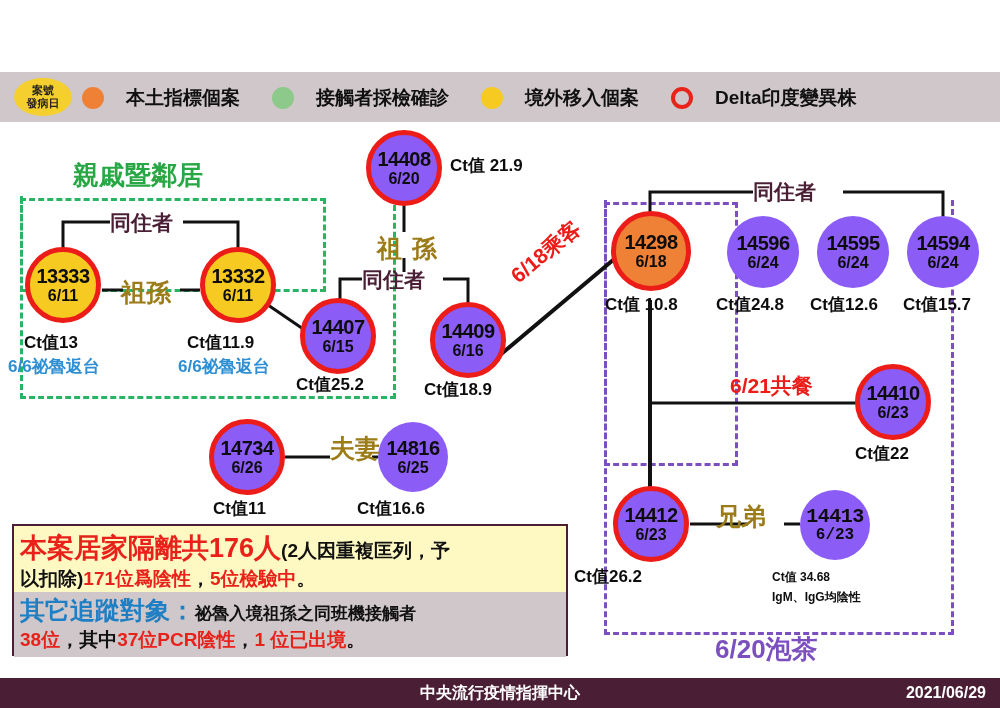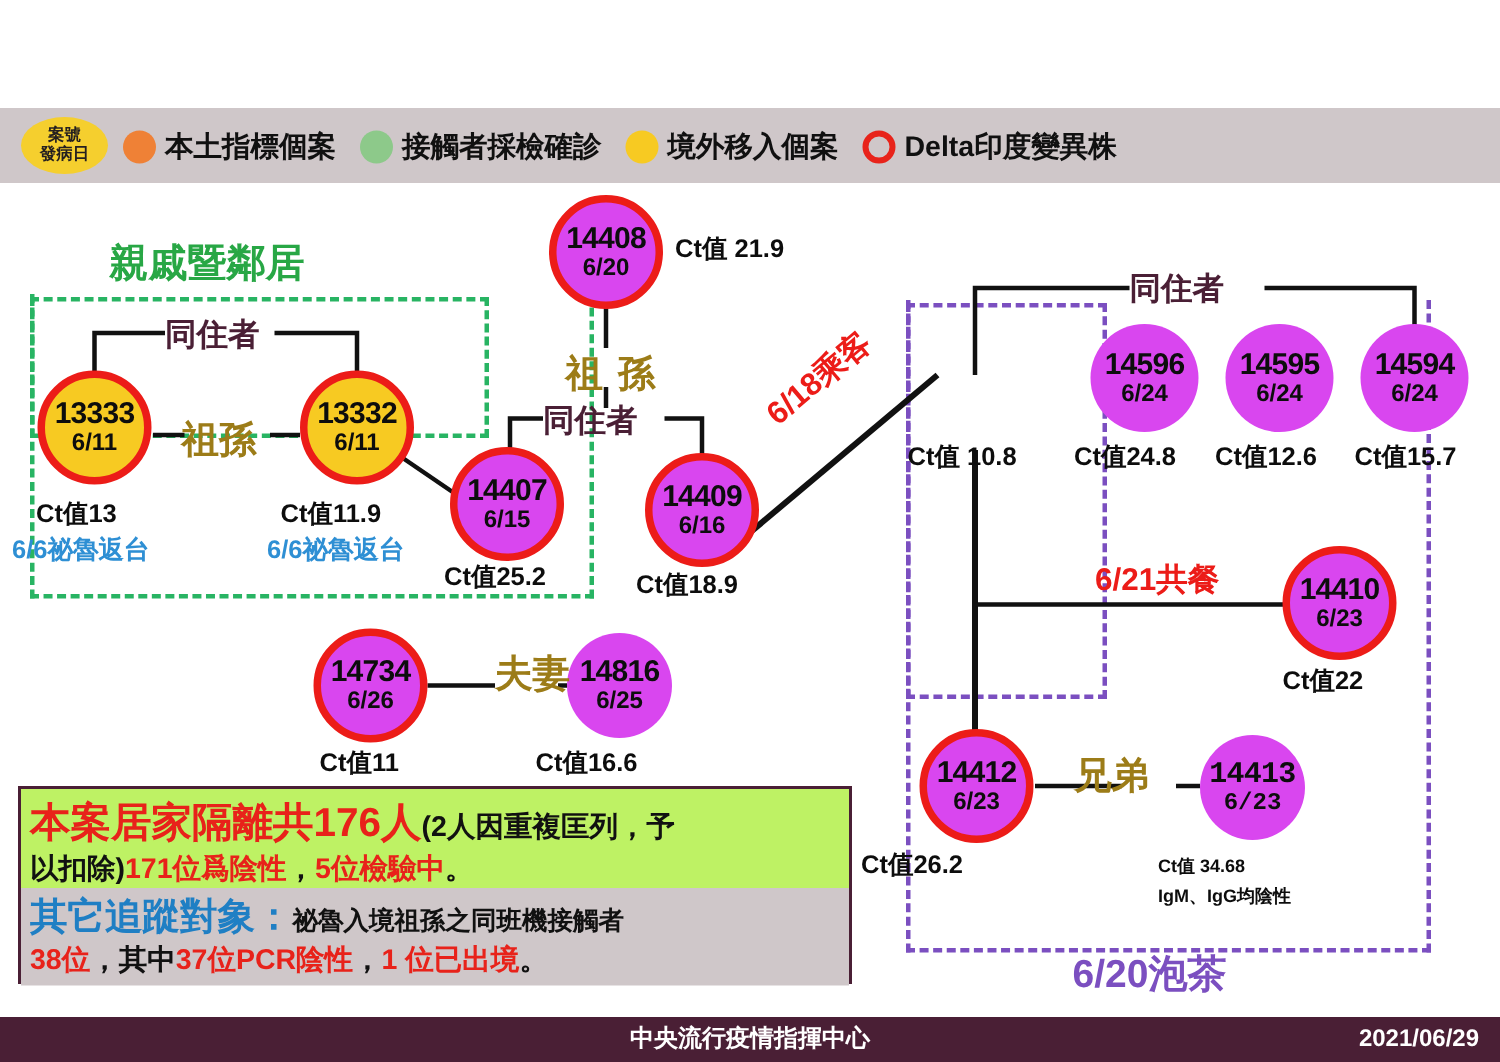--- a/index.html
+++ b/index.html
@@ -27,34 +27,34 @@
   .legendbar{
     position:absolute;left:0;top:72px;width:1000px;height:50px;
     background:#cfc7c9;
   }
   .legend-badge{
     position:absolute;left:14px;top:6px;width:58px;height:38px;border-radius:50%;
     background:#f5cf2e;color:#231f20;font-size:11px;font-weight:bold;
     line-height:13px;text-align:center;padding-top:6px;box-sizing:border-box;
   }
   .legend-items{
-    position:absolute;left:82px;top:0;height:52px;display:flex;align-items:center;gap:6px;
+    position:absolute;left:82px;top:0;height:52px;display:flex;align-items:center;gap:22px;
   }
   .lg-dot{width:22px;height:22px;border-radius:50%;display:inline-block;}
   .lg-ring{width:22px;height:22px;border-radius:50%;display:inline-block;
     border:4px solid #e8231a;background:transparent;box-sizing:border-box;}
   .lg-text{font-size:19px;font-weight:bold;color:#101010;margin-right:10px;}
 
   
   .node{position:absolute;border-radius:50%;box-sizing:border-box;
     display:flex;flex-direction:column;align-items:center;justify-content:center;
     color:#0d0d0d;z-index:6;}
   .node .id{font-size:20px;font-weight:bold;line-height:21px;letter-spacing:-0.5px;}
   .node .dt{font-size:16px;font-weight:bold;line-height:17px;}
-  .n-green{background:#d946ef;}
+  .n-green{background:#8b5cf6;}
   .n-yellow{background:#f7ca22;}
   .n-orange{background:#ef8136;}
   .ring{border:5px solid #ec1c18;}
   .plain{border:0 solid transparent;}
 
   
   .cap{position:absolute;font-size:17px;font-weight:bold;color:#0d0d0d;
        white-space:nowrap;z-index:7;line-height:18px;}
   .cap.sm{font-size:12px;}
   .cap.blue{color:#2e8fd4;}
@@ -71,21 +71,21 @@
 
   
   .dash{position:absolute;z-index:1;}
   .dashgreen{border:3px dashed #28b463;}
   .dashviolet{border:3px dashed #7b4fc0;}
 
   svg.overlay{position:absolute;left:0;top:0;width:1000px;height:708px;z-index:2;}
 
   
   .infobox{position:absolute;left:12px;top:524px;width:556px;height:132px;
-    border:2px solid #4a1f35;box-sizing:border-box;background:#bef264;z-index:10;}
+    border:2px solid #4a1f35;box-sizing:border-box;background:#fef9c3;z-index:10;}
   .ib-row1{padding:4px 6px 0 6px;}
   .ib-row2{background:#cfc7c9;padding:2px 6px 4px 6px;}
   .r{color:#e8221a;font-weight:bold;}
   .k{color:#111;font-weight:bold;}
   .b{color:#1f7fc4;font-weight:bold;}
   .big{font-size:27px;}
   .mid{font-size:19px;}
   .sm2{font-size:17px;}
 
   
@@ -197,20 +197,24 @@
     <span class="dt">6/20</span>
   </div>
   <div class="cap" style="left:450px;top:157px;">Ct值 21.9</div>
 
   <div class="node n-green ring" style="left:430px;top:302px;width:76px;height:76px;text-align:right;">
     <span class="id">14409</span>
     <span class="dt">6/16</span>
   </div>
   <div class="cap" style="left:424px;top:381px;">Ct值18.9</div>
 
+  <div class="node n-orange ring" style="left:611px;top:211px;width:80px;height:80px;">
+    <span class="id">14298</span>
+    <span class="dt">6/18</span>
+  </div>
   <div class="cap" style="left:605px;top:296px;">Ct值 10.8</div>
 
   <div class="node n-green plain" style="left:727px;top:216px;width:72px;height:72px;">
     <span class="id">14596</span>
     <span class="dt">6/24</span>
   </div>
   <div class="cap" style="left:716px;top:296px;">Ct值24.8</div>
 
   <div class="node n-green plain" style="left:817px;top:216px;width:72px;height:72px;">
     <span class="id">14595</span>

